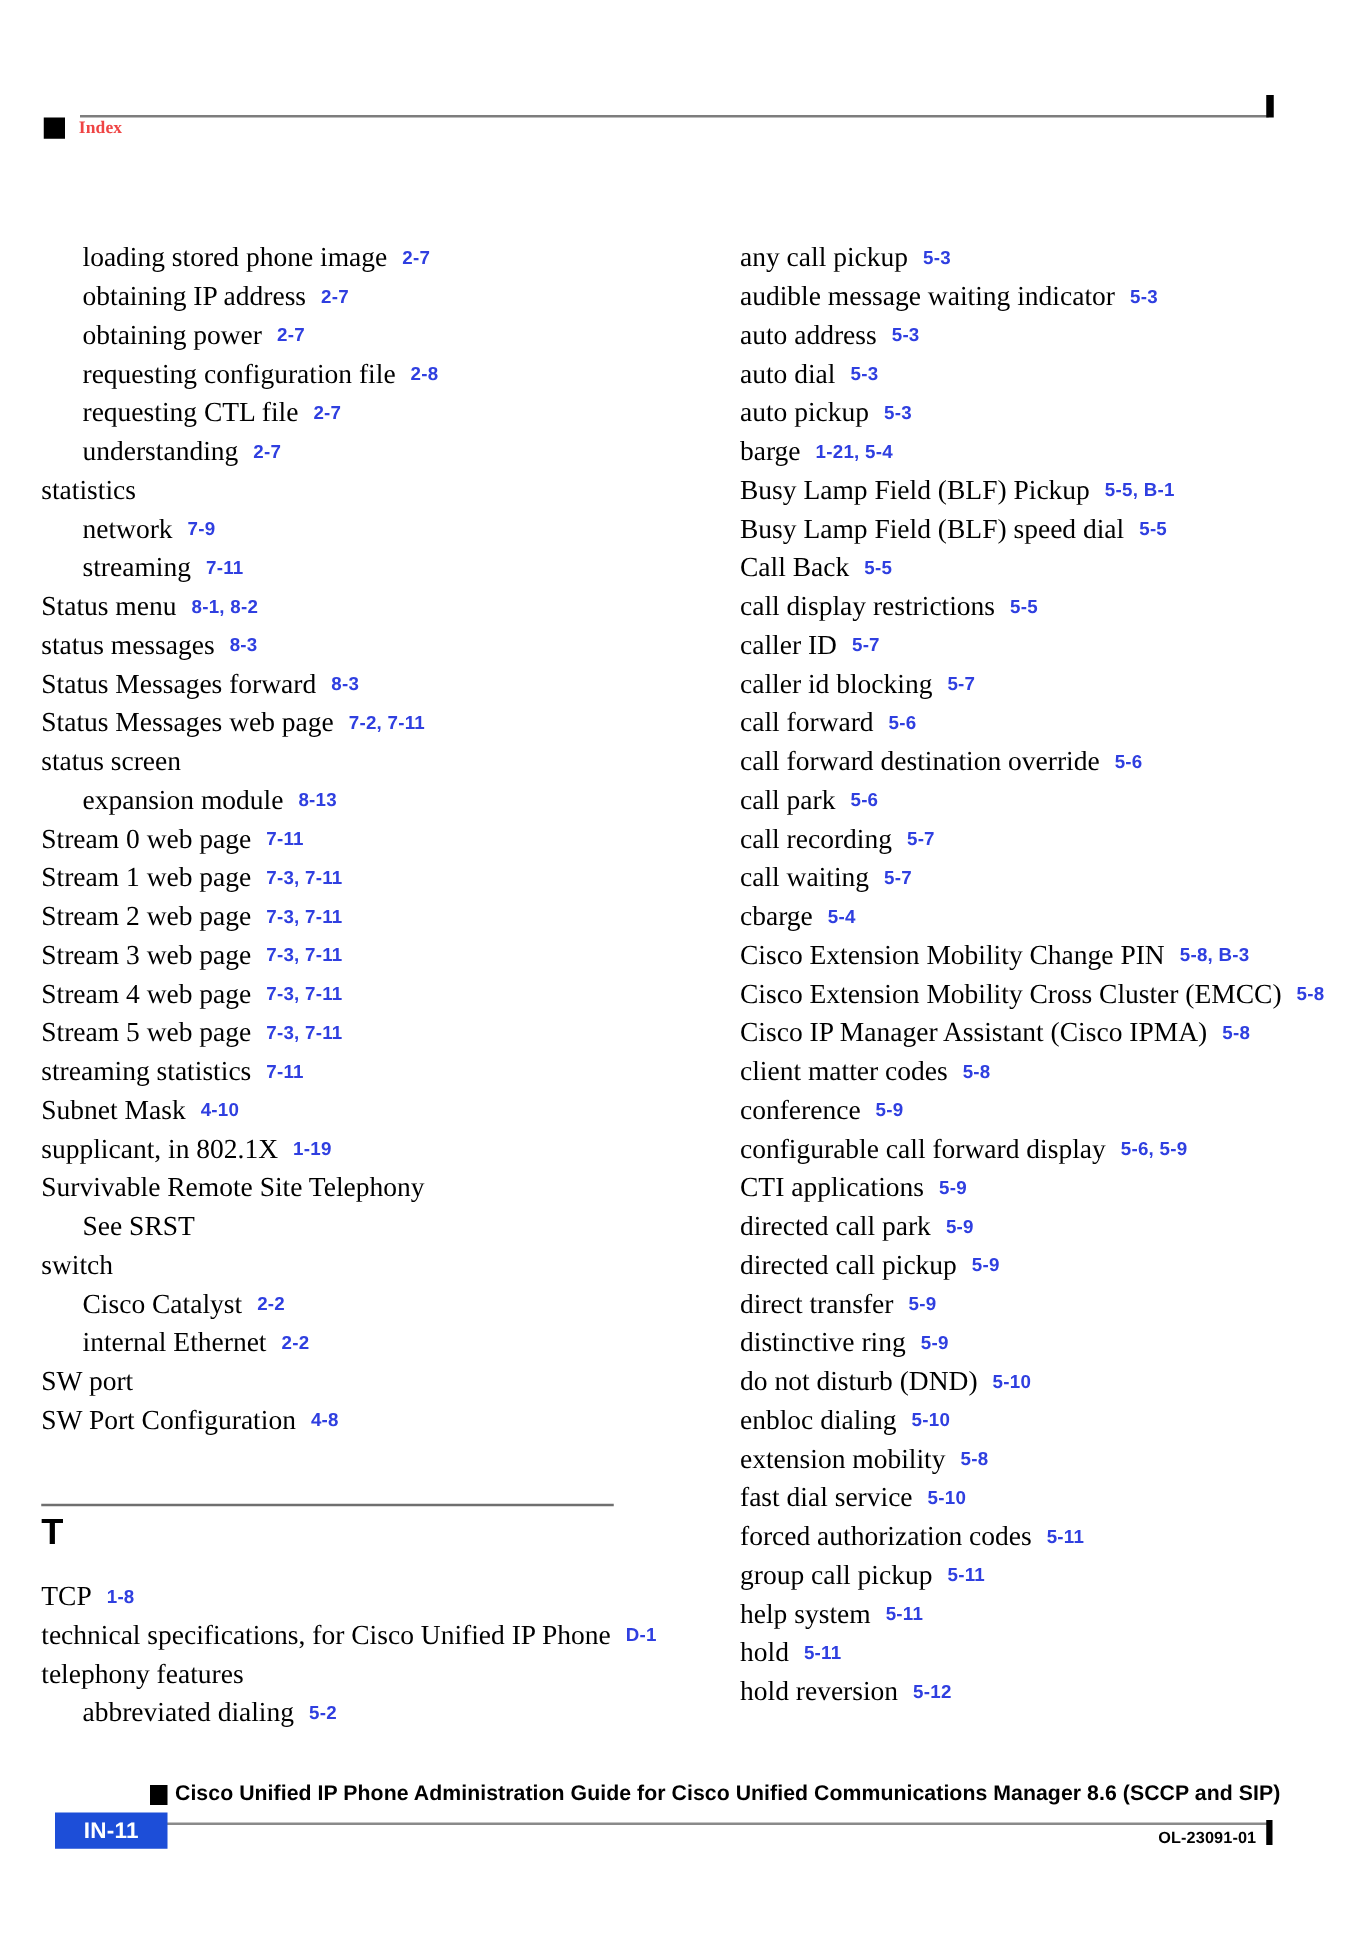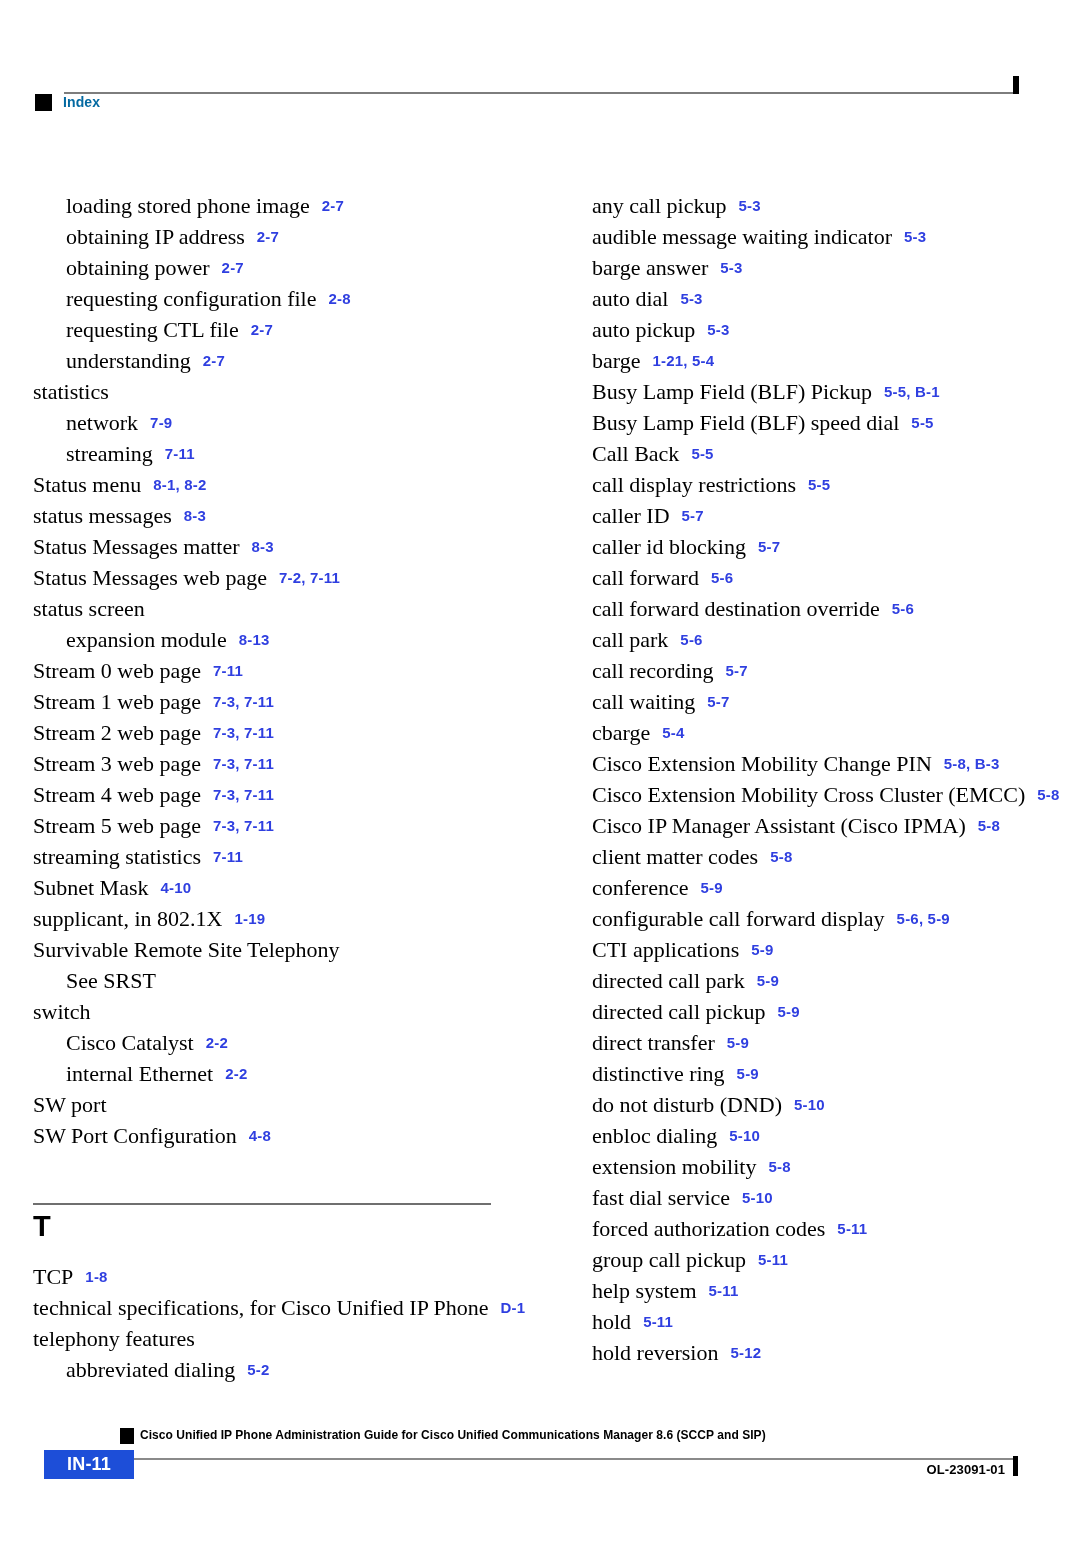--- a/index.html
+++ b/index.html
@@ -45,25 +45,25 @@
     left: 35px;
     top: 94px;
     width: 17px;
     height: 17px;
     background: #000000;
   }
   .header-title {
     position: absolute;
     left: 63px;
     top: 94px;
-    font-family: Liberation Sans, sans-serif;
+    font-family: Liberation Serif, serif;
     font-weight: bold;
     font-size: 14px;
     letter-spacing: 0.1px;
-    color: #0369a1;
+    color: #ef4444;
     line-height: 17px;
   }
 
   
   .col {
     position: absolute;
     top: 190px;
     width: 470px;
   }
   .col-left  { left: 33px; }
@@ -145,21 +145,21 @@
     width: 14px;
     height: 16px;
     background: #000000;
   }
   .footer-title {
     position: absolute;
     left: 140px;
     top: 1426px;
     font-family: "Liberation Sans", sans-serif;
     font-weight: bold;
-    font-size: 12px;
+    font-size: 17px;
     color: #000000;
     line-height: 18px;
     letter-spacing: 0.05px;
   }
   .footer-pagebox {
     position: absolute;
     left: 44px;
     top: 1450px;
     width: 90px;
     height: 29px;
@@ -209,21 +209,21 @@
       <div class="entry lvl1"><span class="term">obtaining IP address</span><span class="ref">2-7</span></div>
       <div class="entry lvl1"><span class="term">obtaining power</span><span class="ref">2-7</span></div>
       <div class="entry lvl1"><span class="term">requesting configuration file</span><span class="ref">2-8</span></div>
       <div class="entry lvl1"><span class="term">requesting CTL file</span><span class="ref">2-7</span></div>
       <div class="entry lvl1"><span class="term">understanding</span><span class="ref">2-7</span></div>
       <div class="entry lvl0"><span class="term">statistics</span></div>
       <div class="entry lvl1"><span class="term">network</span><span class="ref">7-9</span></div>
       <div class="entry lvl1"><span class="term">streaming</span><span class="ref">7-11</span></div>
       <div class="entry lvl0"><span class="term">Status menu</span><span class="ref">8-1, 8-2</span></div>
       <div class="entry lvl0"><span class="term">status messages</span><span class="ref">8-3</span></div>
-      <div class="entry lvl0"><span class="term">Status Messages matter</span><span class="ref">8-3</span></div>
+      <div class="entry lvl0"><span class="term">Status Messages forward</span><span class="ref">8-3</span></div>
       <div class="entry lvl0"><span class="term">Status Messages web page</span><span class="ref">7-2, 7-11</span></div>
       <div class="entry lvl0"><span class="term">status screen</span></div>
       <div class="entry lvl1"><span class="term">expansion module</span><span class="ref">8-13</span></div>
       <div class="entry lvl0"><span class="term">Stream 0 web page</span><span class="ref">7-11</span></div>
       <div class="entry lvl0"><span class="term">Stream 1 web page</span><span class="ref">7-3, 7-11</span></div>
       <div class="entry lvl0"><span class="term">Stream 2 web page</span><span class="ref">7-3, 7-11</span></div>
       <div class="entry lvl0"><span class="term">Stream 3 web page</span><span class="ref">7-3, 7-11</span></div>
       <div class="entry lvl0"><span class="term">Stream 4 web page</span><span class="ref">7-3, 7-11</span></div>
       <div class="entry lvl0"><span class="term">Stream 5 web page</span><span class="ref">7-3, 7-11</span></div>
       <div class="entry lvl0"><span class="term">streaming statistics</span><span class="ref">7-11</span></div>
@@ -243,21 +243,21 @@
       </div>
       <div class="entry lvl0"><span class="term">TCP</span><span class="ref">1-8</span></div>
       <div class="entry lvl0"><span class="term">technical specifications, for Cisco Unified IP Phone</span><span class="ref">D-1</span></div>
       <div class="entry lvl0"><span class="term">telephony features</span></div>
       <div class="entry lvl1"><span class="term">abbreviated dialing</span><span class="ref">5-2</span></div>
     </div>
 
   <div class="col col-right" id="col-right">
       <div class="entry lvl0"><span class="term">any call pickup</span><span class="ref">5-3</span></div>
       <div class="entry lvl0"><span class="term">audible message waiting indicator</span><span class="ref">5-3</span></div>
-      <div class="entry lvl0"><span class="term">barge answer</span><span class="ref">5-3</span></div>
+      <div class="entry lvl0"><span class="term">auto address</span><span class="ref">5-3</span></div>
       <div class="entry lvl0"><span class="term">auto dial</span><span class="ref">5-3</span></div>
       <div class="entry lvl0"><span class="term">auto pickup</span><span class="ref">5-3</span></div>
       <div class="entry lvl0"><span class="term">barge</span><span class="ref">1-21, 5-4</span></div>
       <div class="entry lvl0"><span class="term">Busy Lamp Field (BLF) Pickup</span><span class="ref">5-5, B-1</span></div>
       <div class="entry lvl0"><span class="term">Busy Lamp Field (BLF) speed dial</span><span class="ref">5-5</span></div>
       <div class="entry lvl0"><span class="term">Call Back</span><span class="ref">5-5</span></div>
       <div class="entry lvl0"><span class="term">call display restrictions</span><span class="ref">5-5</span></div>
       <div class="entry lvl0"><span class="term">caller ID</span><span class="ref">5-7</span></div>
       <div class="entry lvl0"><span class="term">caller id blocking</span><span class="ref">5-7</span></div>
       <div class="entry lvl0"><span class="term">call forward</span><span class="ref">5-6</span></div>

